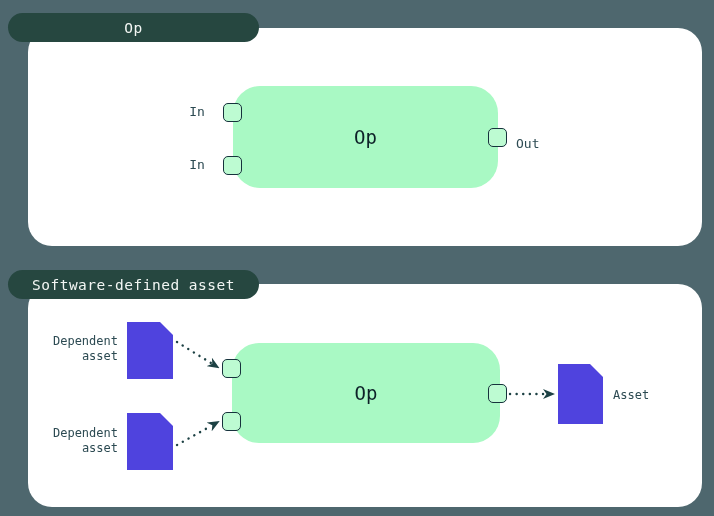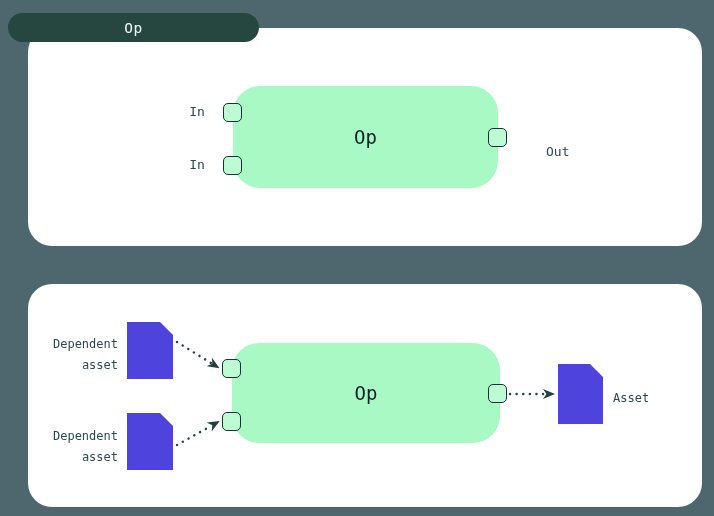--- a/index.html
+++ b/index.html
@@ -36,23 +36,23 @@
   #h-out1{left:488px;top:128px;}
   #h-in3{left:222px;top:359px;}
   #h-in4{left:222px;top:412px;}
   #h-out2{left:488px;top:384px;}
   .io-label{
     position:absolute;color:#2C4A52;font-size:13px;line-height:16px;
   }
   .io-label.right{text-align:center;}
   #lbl-in1{left:178px;top:104px;width:38px;}
   #lbl-in2{left:178px;top:157px;width:38px;}
-  #lbl-out1{left:516px;top:144px;margin-left:30px;}
+  #lbl-out1{left:516px;top:136px;}
   .asset-label{
-    position:absolute;color:#2C4A52;font-size:12px;line-height:21px;
+    position:absolute;color:#2C4A52;font-size:12px;line-height:15px;
     white-space:pre-line;
   }
   #lbl-dep1{left:30px;top:334px;width:88px;text-align:right;}
   #lbl-dep2{left:30px;top:426px;width:88px;text-align:right;}
   #lbl-asset{left:613px;top:388px;}
   .doc{
     position:absolute;background:#4F43DE;
     clip-path:polygon(0 0, calc(100% - 13px) 0, 100% 13px, 100% 100%, 0 100%);
   }
   #doc-dep1{left:127px;top:322px;width:46px;height:57px;}
@@ -79,20 +79,21 @@
     <span>Op</span>
   </div>
   <div class="handle" id="h-in1"></div>
   <div class="handle" id="h-in2"></div>
   <div class="handle" id="h-out1"></div>
   <div class="io-label right" id="lbl-in1">In</div>
   <div class="io-label right" id="lbl-in2">In</div>
   <div class="io-label" id="lbl-out1">Out</div>
 
   <div class="card" id="sda-card"></div>
+  <div class="tab" id="sda-tab">Software-defined asset</div>
 
   <div class="doc" id="doc-dep1"></div>
   <div class="doc" id="doc-dep2"></div>
   <div class="asset-label" id="lbl-dep1">Dependent
 asset</div>
   <div class="asset-label" id="lbl-dep2">Dependent
 asset</div>
 
   <div class="op-node" id="op-node-2">
     <span>Op</span>

